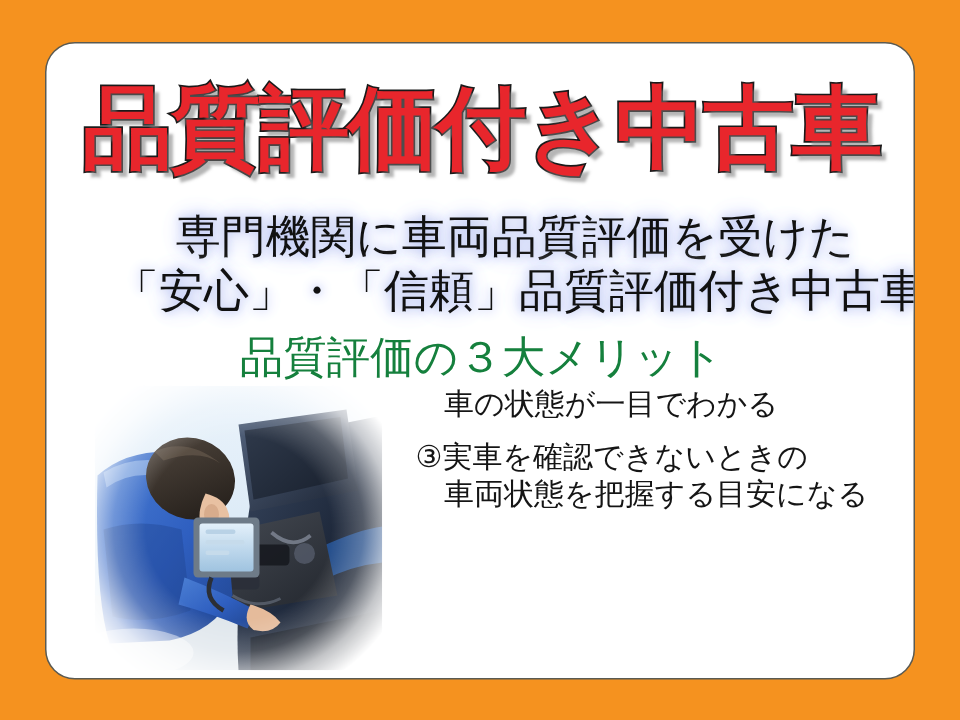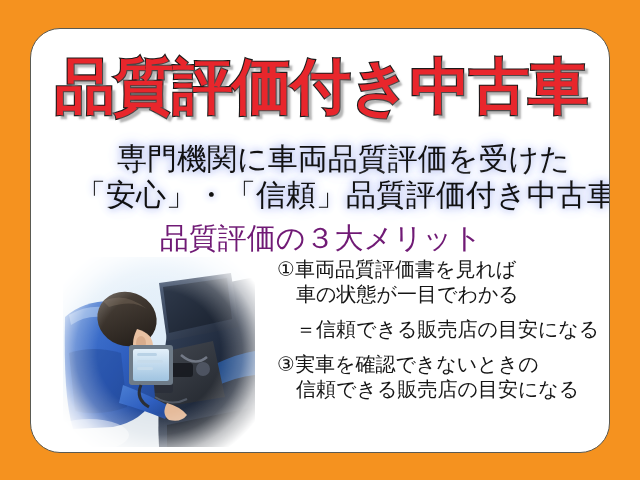--- a/index.html
+++ b/index.html
@@ -17,21 +17,21 @@
     background:#f5921f;
   }
 
   
   #card{
     position:absolute;
     left:30px; top:28px;
     width:580px; height:425px;
     background:#ffffff;
     border:1px solid #5a5a52;
-    border-radius:30px;
+    border-radius:20px;
     overflow:hidden;
   }
 
   
   #headline{
     position:absolute;
     left:0; top:26px; width:580px;
     text-align:center;
     font-size:60px;
     line-height:62px;
@@ -63,21 +63,21 @@
   }
   #sublines .l2{ display:block; }
 
   
   #merit-heading{
     position:absolute;
     left:0; top:192px; width:580px;
     text-align:center;
     font-size:29px;
     line-height:34px;
-    color:#701a75;
+    color:#15803d;
     white-space:nowrap;
     font-family:"DejaVu Sans","Liberation Sans",sans-serif;
   }
 
   
   #photo{
     position:absolute;
     left:32px; top:228px;
     width:192px; height:190px;
     overflow:hidden;
@@ -199,29 +199,27 @@
 
         <path d="M78 128 Q72 142 86 150" stroke="#2b2f36" stroke-width="3" fill="none"></path>
 
         <ellipse cx="26" cy="178" rx="40" ry="16" fill="#ffffff" opacity=".45"></ellipse>
       </svg>
     </div>
 
     <div id="merit-list">
 
       <div class="merit-item">
-        <span class="m1">①車両品質評価書を見れば</span>
         <span class="m2">車の状態が一目でわかる</span>
       </div>
 
       <div class="merit-item">
-        <span class="m2">＝信頼できる販売店の目安になる</span>
       </div>
 
       <div class="merit-item">
         <span class="m1">③実車を確認できないときの</span>
-        <span class="m2">信頼できる販売店の目安になる</span>
+        <span class="m2">車両状態を把握する目安になる</span>
       </div>
 
     </div>
 
   </div>
 </div>
 
 </body></html>

